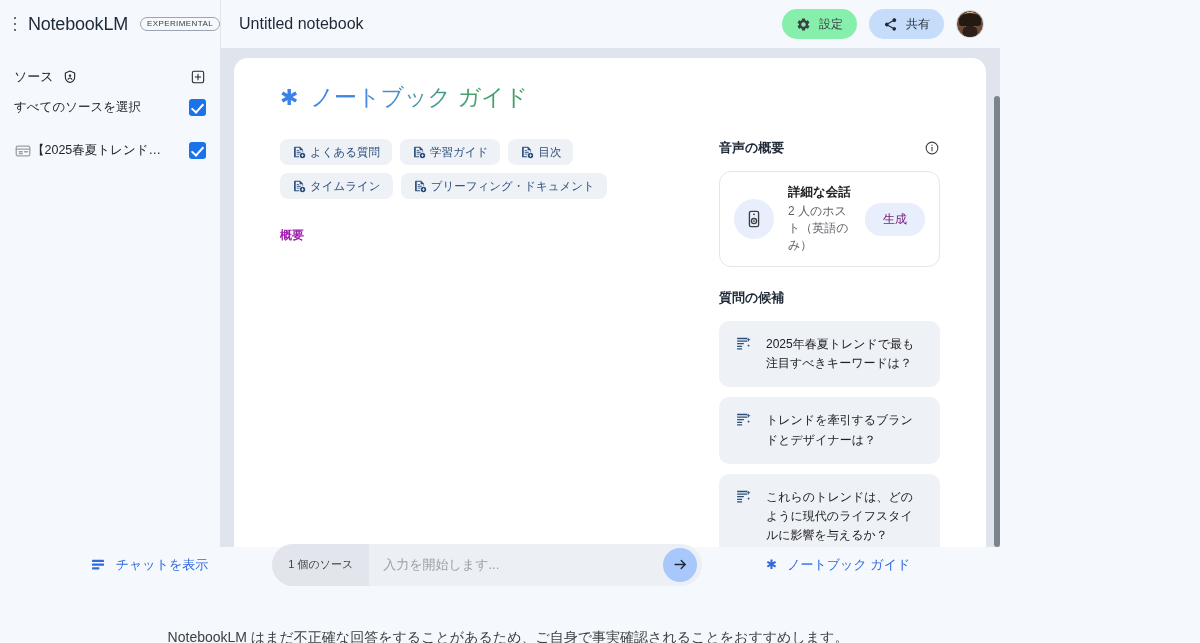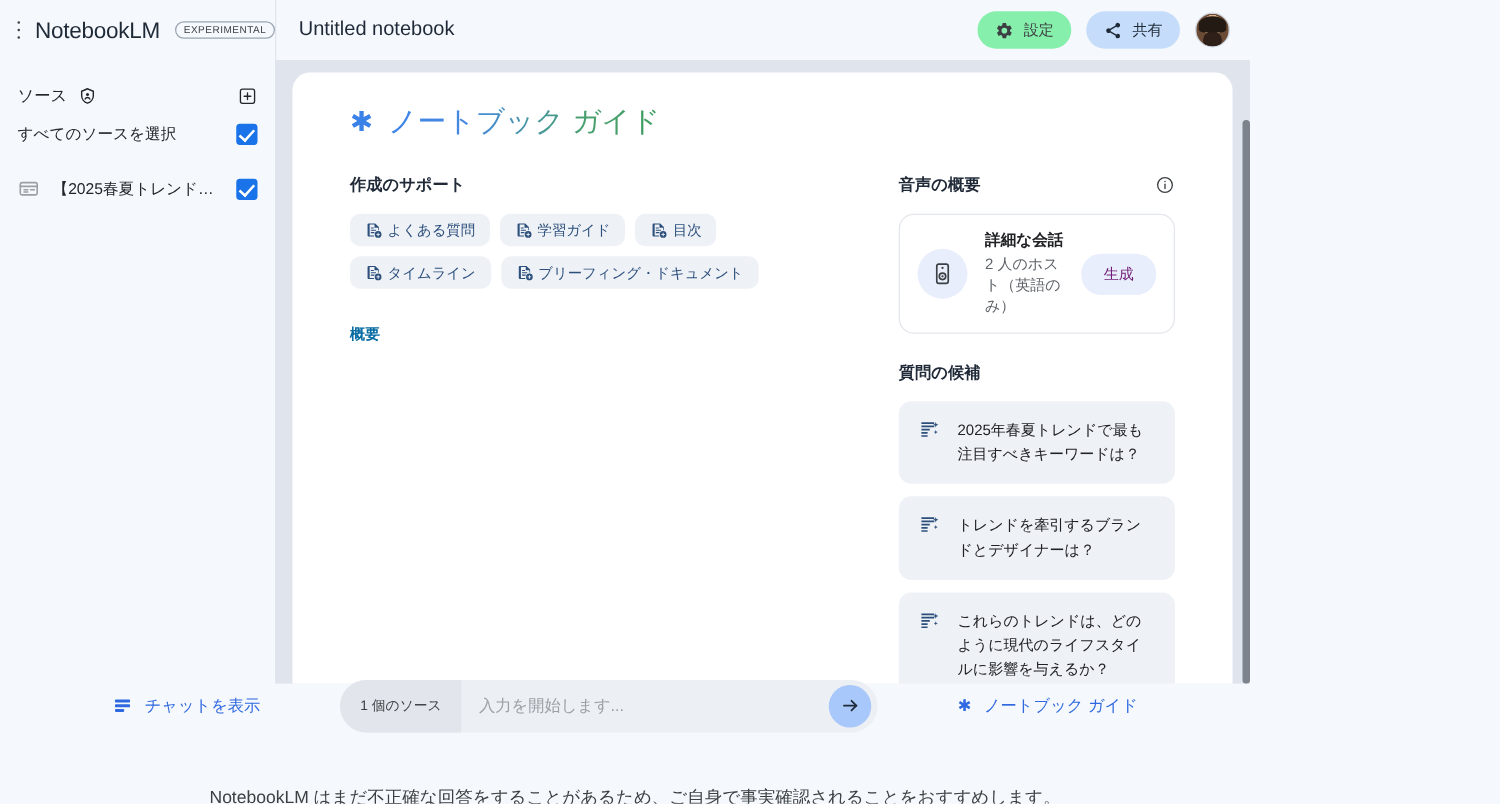--- a/index.html
+++ b/index.html
@@ -74,22 +74,22 @@
     padding: 12px 0 0 0;
   }
   .src-head {
     display: flex; align-items: center;
     padding: 8px 14px 4px 14px; gap: 8px;
   }
   .src-head .label { font-size: 13px; color: #22262b; }
   .src-head .spacer { flex: 1; }
   .icon-btn { cursor: pointer; display: inline-flex; align-items: center; justify-content: center; }
   .row {
-    display: flex; align-items: flex-end;
-    padding: 9px 14px; gap: 10px; cursor: pointer;
+    display: flex; align-items: flex-start;
+    padding: 9px 14px; cursor: pointer;
   }
   .row .txt { font-size: 12.5px; color: #22262b; flex: 1; white-space: nowrap; overflow: hidden; text-overflow: ellipsis; }
   .cb {
     width: 17px; height: 17px; border-radius: 3px;
     background: #1a73e8; position: relative; flex: 0 0 17px; cursor: pointer;
   }
   .cb::after {
     content: ""; position: absolute; left: 5px; top: 2px;
     width: 5px; height: 10px; border: solid #fff;
     border-width: 0 2px 2px 0; transform: rotate(42deg);
@@ -133,21 +133,21 @@
   .sec-head .spacer { flex: 1; }
 
   .chips { display: flex; flex-wrap: wrap; gap: 8px; }
   .chip {
     display: inline-flex; align-items: center; gap: 4px;
     height: 26px; padding: 0 12px; border-radius: 8px;
     background: #eef1f6; color: #2c4f7c; font-size: 11.5px;
     cursor: pointer; white-space: nowrap;
   }
 
-  .summary-title { font-size: 12px; font-weight: 700; color: #0369a1; margin: 28px 0 2px 0; }
+  .summary-title { font-size: 12px; font-weight: 700; color: #a21caf; margin: 28px 0 2px 0; }
   .summary-body { font-size: 12px; line-height: 1.72; color: #5f6368; text-align: justify; }
 
   .audio-card {
     border: 1px solid #e3e6eb; border-radius: 12px;
     padding: 12px 14px; display: flex; align-items: center; gap: 14px;
     background: #fff;
   }
   .audio-ico {
     width: 40px; height: 40px; border-radius: 50%;
     background: #e8eefc; display: flex; align-items: center; justify-content: center;
@@ -301,21 +301,20 @@
         <div class="card-scroll">
 
           <div class="guide-title">
             <span class="spark">✱</span>
             <span class="txt">ノートブック ガイド</span>
           </div>
 
           <div class="cols">
 
             <div class="col-left">
-              <div class="sec-head">作成のサポート</div>
               <div class="chips">
                 <div class="chip">
                   <span>
                     <svg width="14" height="14" viewBox="0 0 24 24" fill="#2c4f7c">
                         <path d="M5 3h9l5 5v4.2a5.7 5.7 0 0 0-1.6-.2H18V9h-5V4.6H6.4v14.8H12a5.8 5.8 0 0 0 .7 1.6H5a1.5 1.5 0 0 1-1.5-1.5v-15A1.5 1.5 0 0 1 5 3Zm3 5.5h4v1.4H8V8.5Zm0 3.2h7v1.4H8v-1.4Zm0 3.2h5v1.4H8v-1.4Z"></path>
                         <circle cx="18" cy="18" r="4.6"></circle>
                         <path d="M17.4 15.6h1.2v1.8h1.8v1.2h-1.8v1.8h-1.2v-1.8h-1.8v-1.2h1.8v-1.8Z" fill="#fff"></path>
                       </svg>
                   </span>
                   <span>よくある質問</span>

